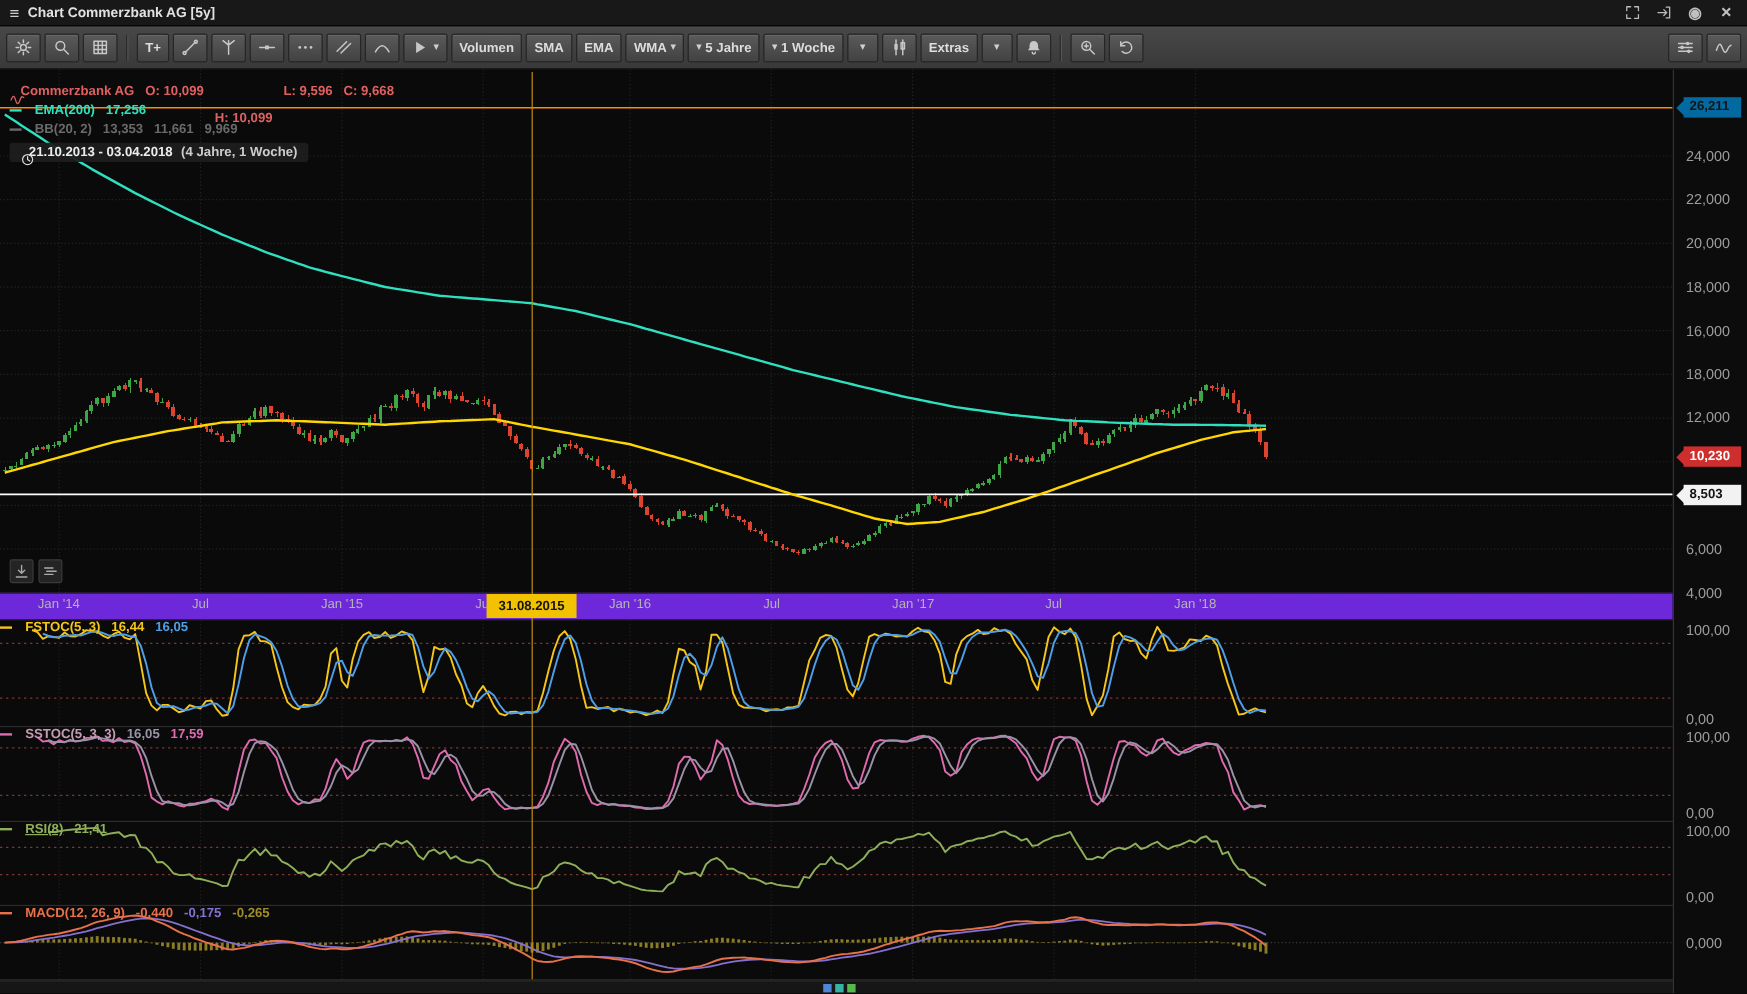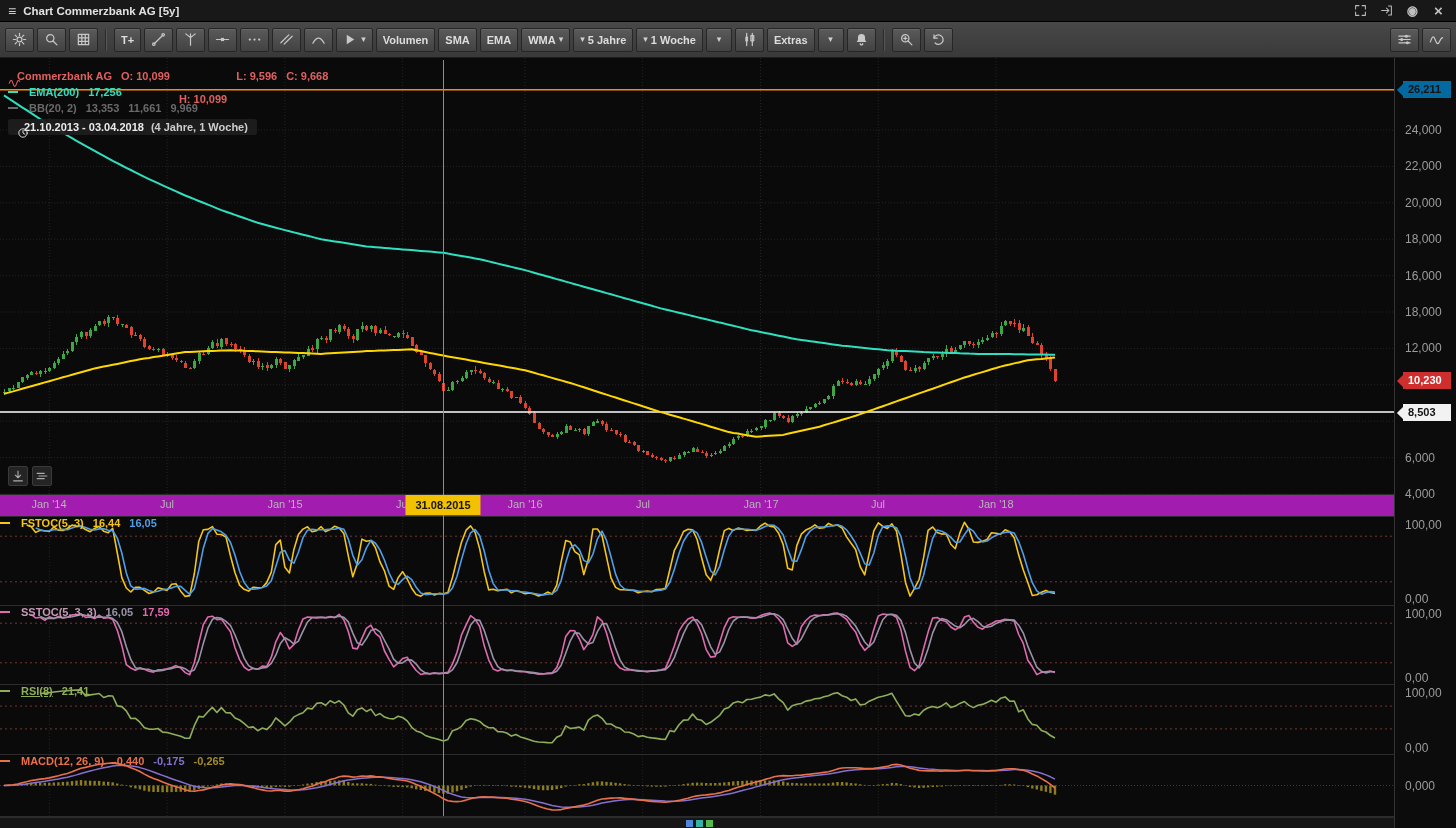--- a/index.html
+++ b/index.html
@@ -11,21 +11,21 @@
   .toolbar{position:absolute;top:22px;left:0;width:1456px;height:36px;background:linear-gradient(#484848,#393939);border-bottom:1px solid #1c1c1c;display:flex;align-items:center;padding:0 5px;z-index:20}
   .tb-group{display:flex;align-items:center;gap:3px}
   .tool-btn{height:24px;min-width:26px;display:flex;align-items:center;justify-content:center;gap:3px;padding:0 6px;background:linear-gradient(#5a5a5a,#424242);border:1px solid #262626;border-radius:2px;color:#e0e0e0;font-size:11px;font-family:inherit;cursor:pointer;box-shadow:inset 0 1px 0 rgba(255,255,255,.08);white-space:nowrap}
   .tool-btn .caret{font-size:9px;color:#cfcfcf;line-height:1}
   .tool-btn .i{display:flex;align-items:center}
   .ttool{font-size:11px;font-weight:bold;color:#ddd}
   .tsep{width:2px;height:22px;border-left:1px solid #2b2b2b;border-right:1px solid #565656;margin:0 4px}
   .chart{position:absolute;top:58px;left:0;width:1456px;height:770px;background:#0a0a0a;z-index:1}
   .chart svg{position:absolute;display:block}
   .sep{position:absolute;left:0;width:1456px;height:1px;background:#2c2c2c;z-index:3}
-  .xaxis{position:absolute;top:436px;left:0;width:1394px;height:22px;background:#a21caf;z-index:2}
+  .xaxis{position:absolute;top:436px;left:0;width:1394px;height:22px;background:#6d28d9;z-index:2}
   .xlabel{position:absolute;top:4px;font-size:11px;color:#b5b5b5;transform:translateX(-50%);white-space:nowrap}
   .date-flag{position:absolute;top:437px;height:20px;line-height:20px;padding:0 10px;background:#f2c200;color:#151515;font-size:11px;font-weight:bold;transform:translateX(-50%);z-index:12;white-space:nowrap}
   .panel{position:absolute;left:0;width:1394px;background:#0a0a0a;z-index:2}
   .plegend{position:absolute;display:flex;gap:9px;align-items:center;font-size:11px;font-weight:bold;z-index:6;white-space:nowrap}
   .dash{display:inline-block;width:10px;height:2px;margin-right:2px}
   .mlegend{position:absolute;top:10px;left:8px;z-index:10;font-size:11px;font-weight:bold}
   .mrow{display:flex;gap:9px;align-items:center;height:16px;white-space:nowrap}
   .pill{display:inline-flex;gap:7px;align-items:center;background:rgba(30,30,30,.94);border-radius:3px;padding:2px 9px;color:#ececec;margin-top:3px}
   .pill .sub{color:#cdcdcd;font-weight:bold}
   .corner-btn{position:absolute;width:20px;height:20px;background:#242424;border:1px solid #3a3a3a;border-radius:2px;display:flex;align-items:center;justify-content:center;cursor:pointer;z-index:6}

